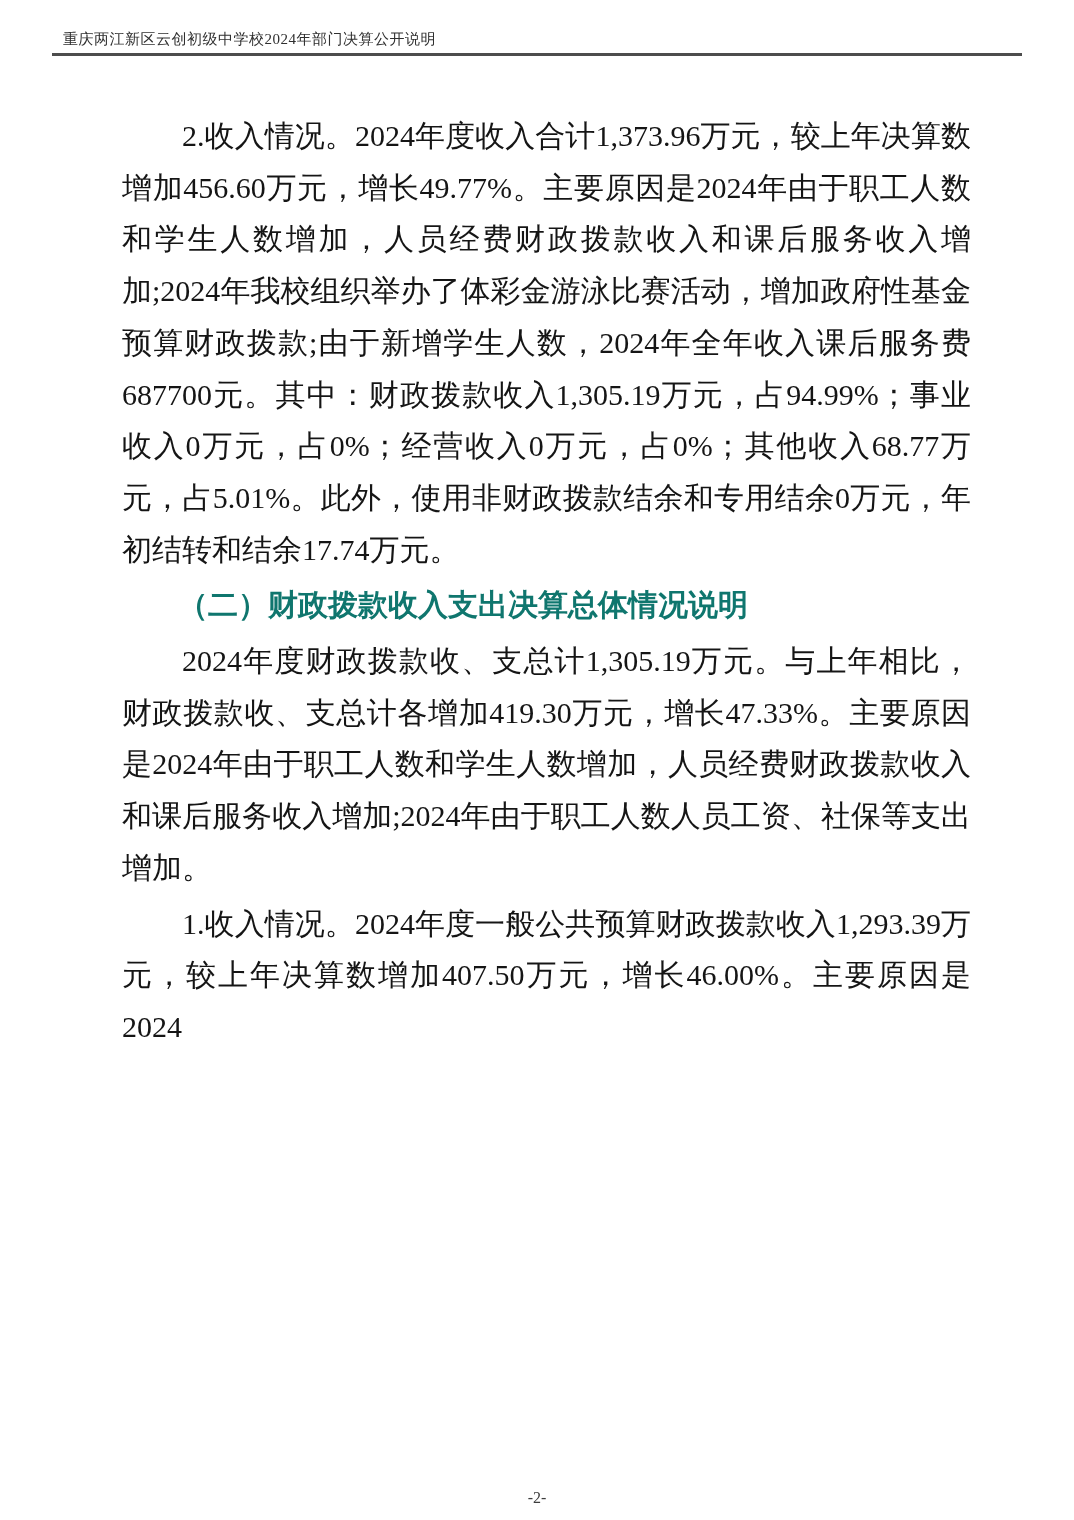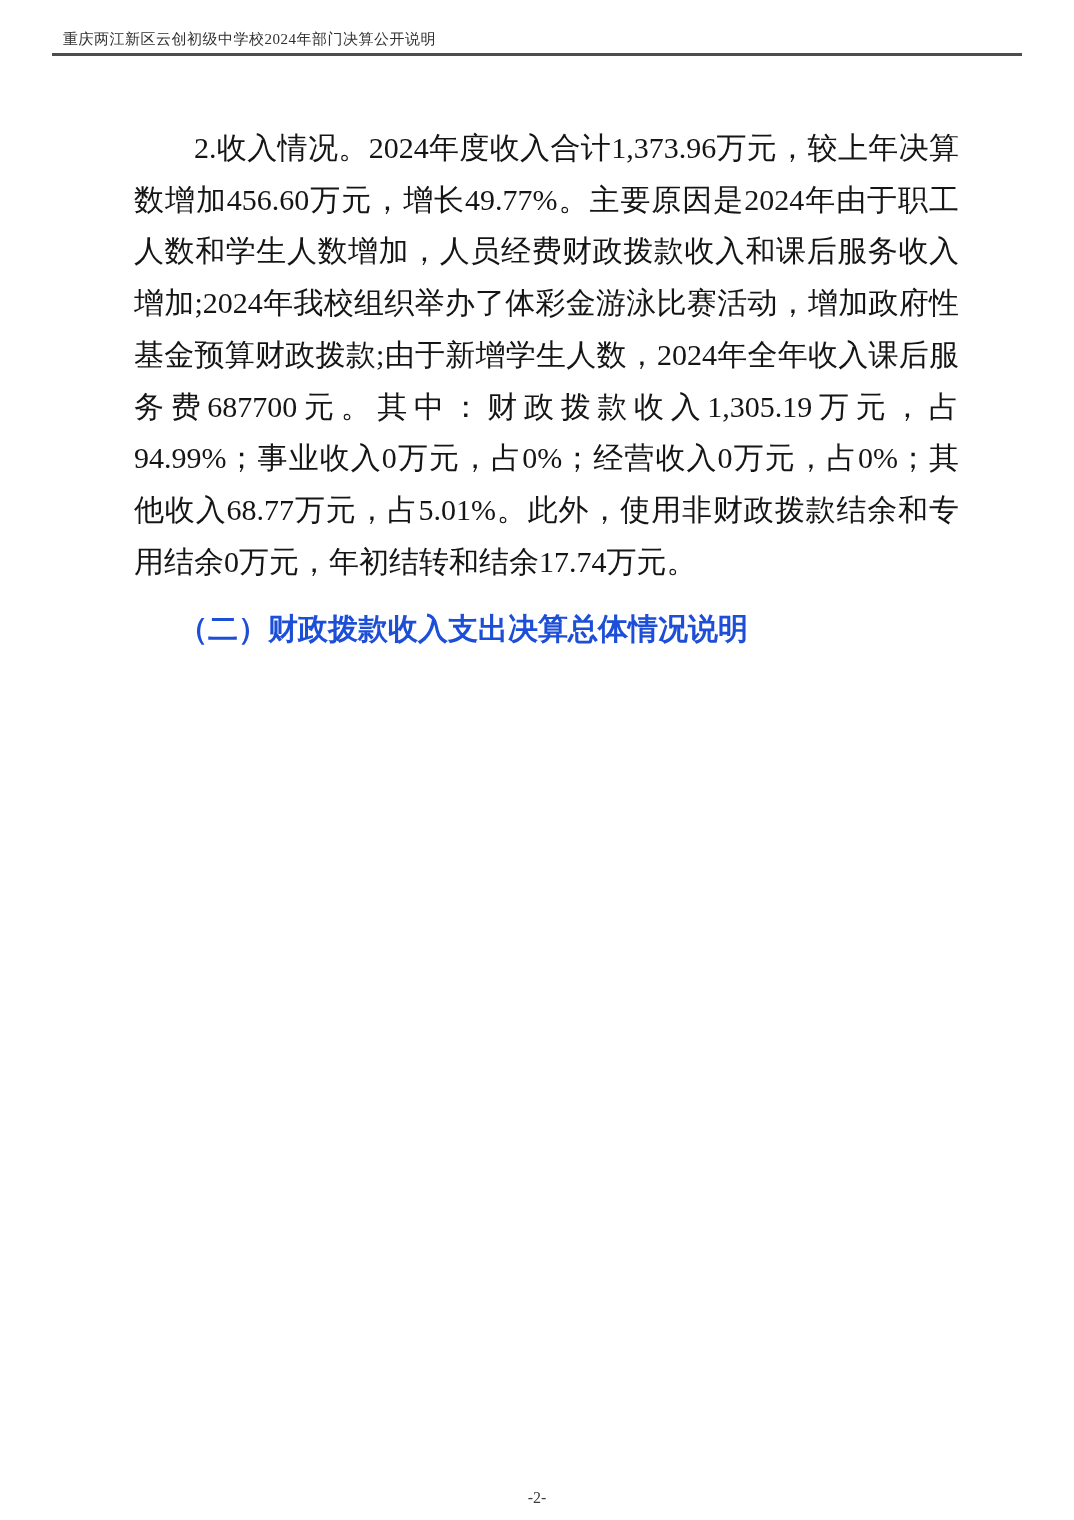--- a/index.html
+++ b/index.html
@@ -37,29 +37,29 @@
     top: 106px;
     left: 118px;
     width: 857px;
     font-size: 30px;
     line-height: 51.7px;
     color: #151515;
     text-align: justify;
     text-justify: inter-character;
   }
   .para {
-    margin: 16px;
+    margin: 4px;
     text-indent: 2em;
   }
   .heading {
     margin: 0;
     text-indent: 2em;
     font-size: 30px;
     font-weight: bold;
-    color: #1d4ed8;
+    color: #0f766e;
   }
   .doc-footer {
     position: absolute;
     left: 0;
     bottom: 13px;
     width: 100%;
     text-align: center;
     font-size: 16px;
     color: #3d3d3d;
   }
@@ -70,19 +70,21 @@
 <div class="page">
 
   <header>
     <div class="doc-header-title">重庆两江新区云创初级中学校2024年部门决算公开说明</div>
     <div class="doc-header-rule"></div>
   </header>
 
   <main class="doc-body">
     <p class="para">2.收入情况。2024年度收入合计1,373.96万元，较上年决算数增加456.60万元，增长49.77%。主要原因是2024年由于职工人数和学生人数增加，人员经费财政拨款收入和课后服务收入增加;2024年我校组织举办了体彩金游泳比赛活动，增加政府性基金预算财政拨款;由于新增学生人数，2024年全年收入课后服务费687700元。其中：财政拨款收入1,305.19万元，占94.99%；事业收入0万元，占0%；经营收入0万元，占0%；其他收入68.77万元，占5.01%。此外，使用非财政拨款结余和专用结余0万元，年初结转和结余17.74万元。</p>
     <h2 class="heading">（二）财政拨款收入支出决算总体情况说明</h2>
+    <p class="para">2024年度财政拨款收、支总计1,305.19万元。与上年相比，财政拨款收、支总计各增加419.30万元，增长47.33%。主要原因是2024年由于职工人数和学生人数增加，人员经费财政拨款收入和课后服务收入增加;2024年由于职工人数人员工资、社保等支出增加。</p>
+    <p class="para">1.收入情况。2024年度一般公共预算财政拨款收入1,293.39万元，较上年决算数增加407.50万元，增长46.00%。主要原因是2024</p>
   </main>
 
   <footer class="doc-footer">
     <span>-2-</span>
   </footer>
 
 </div>
 
 </body></html>

